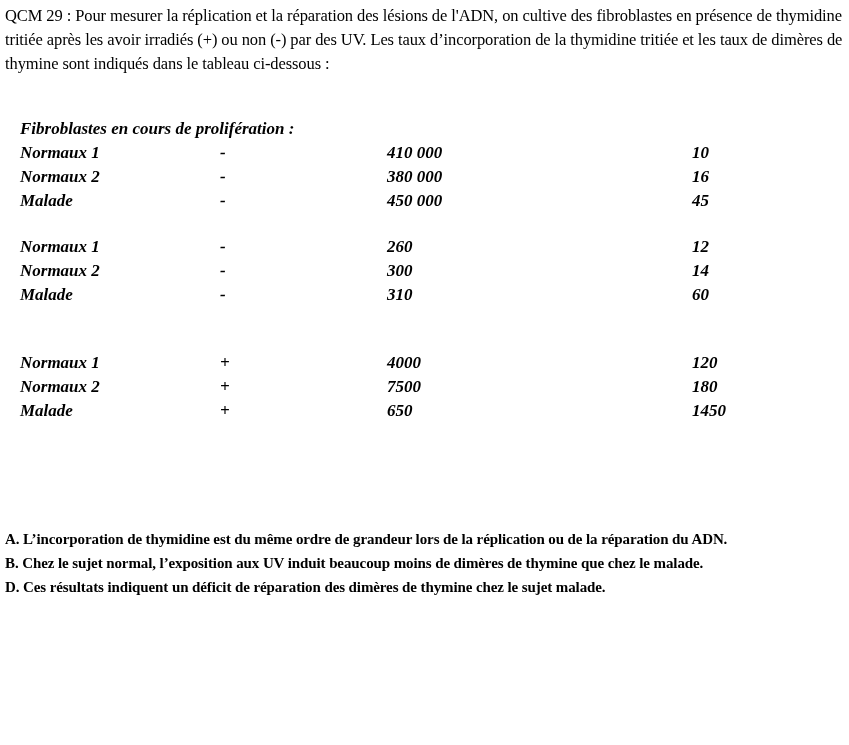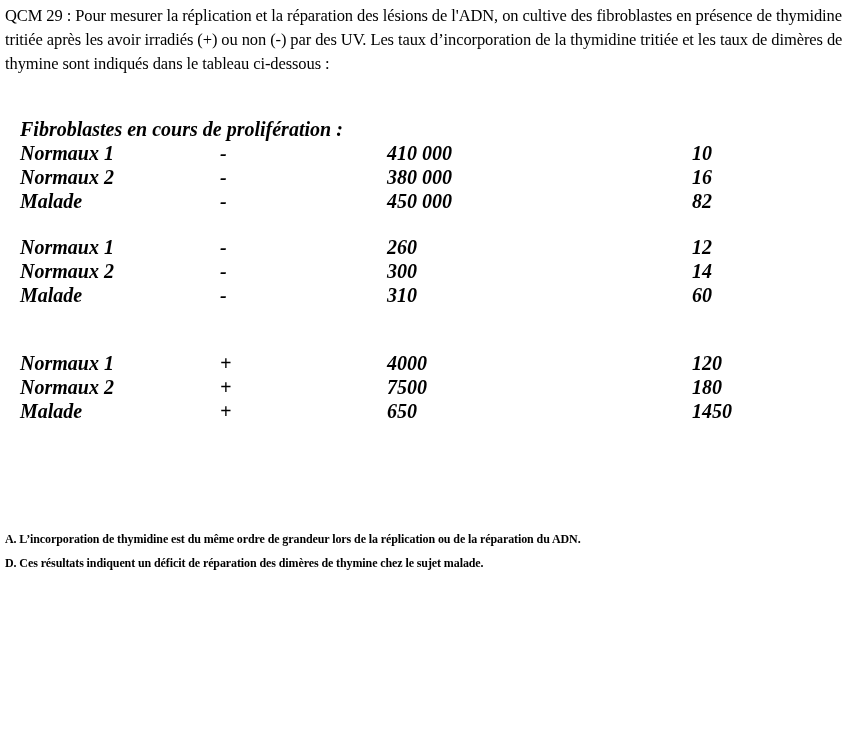--- a/index.html
+++ b/index.html
@@ -62,21 +62,21 @@
   .rows {
     position: relative;
     margin-top: 5px;
     height: 330px;
   }
   .row {
     position: relative;
     height: 24px;
     font-style: italic;
     font-weight: bold;
-    font-size: 20px;
+    font-size: 17px;
     line-height: 24px;
     white-space: nowrap;
   }
   .row.spacer { height: 22px; }
   .row .col-name  { position: absolute; left: 8px; }
   .row .col-uv    { position: absolute; left: 208px; }
   .row .col-thy   { position: absolute; left: 375px; }
   .row .col-dim   { position: absolute; left: 680px; }
   .row.group .col-name { left: 8px; }
 
@@ -93,21 +93,21 @@
     background-size: 6px 5px;
     background-repeat: repeat-x;
   }
 
   
   .answers {
     position: absolute;
     left: 5px;
     top: 527px;
     width: 840px;
-    font-size: 12px;
+    font-size: 15px;
     font-weight: bold;
     line-height: 24px;
     letter-spacing: -0.1px;
   }
   .answers p { margin: 0; }
 </style>
 </head>
 <body>
 
 <div class="intro">QCM 29 : Pour mesurer la réplication et la réparation des lésions de l'ADN, on cultive des fibroblastes en présence de thymidine tritiée après les avoir irradiés (+) ou non (-) par des UV. Les taux d’incorporation de la thymidine tritiée et les taux de dimères de thymine sont indiqués dans le tableau ci-dessous :</div>
@@ -128,21 +128,21 @@
       <div class="row">
         <span class="col-name">Normaux 2</span>
         <span class="col-uv">-</span>
         <span class="col-thy">380 000</span>
         <span class="col-dim">16</span>
       </div>
       <div class="row">
         <span class="col-name">Malade</span>
         <span class="col-uv">-</span>
         <span class="col-thy">450 000</span>
-        <span class="col-dim">82</span>
+        <span class="col-dim">45</span>
       </div>
       <div class="row spacer"></div>
       <div class="row">
         <span class="col-name">Normaux 1</span>
         <span class="col-uv">-</span>
         <span class="col-thy">260</span>
         <span class="col-dim">12</span>
       </div>
       <div class="row">
         <span class="col-name">Normaux 2</span>
@@ -174,14 +174,15 @@
         <span class="col-name">Malade</span>
         <span class="col-uv">+</span>
         <span class="col-thy">650</span>
         <span class="col-dim">1450</span>
       </div>
     </div>
 </div>
 
 <div class="answers" id="answers-container">
     <p>A. L’incorporation de thymidine est du même ordre de grandeur lors de la réplication ou de la réparation du ADN.</p>
+    <p>B. Chez le sujet normal, l’exposition aux UV induit beaucoup moins de dimères de thymine que chez le malade.</p>
     <p>D. Ces résultats indiquent un déficit de réparation des dimères de thymine chez le sujet malade.</p>
   </div>
 
 </body></html>

